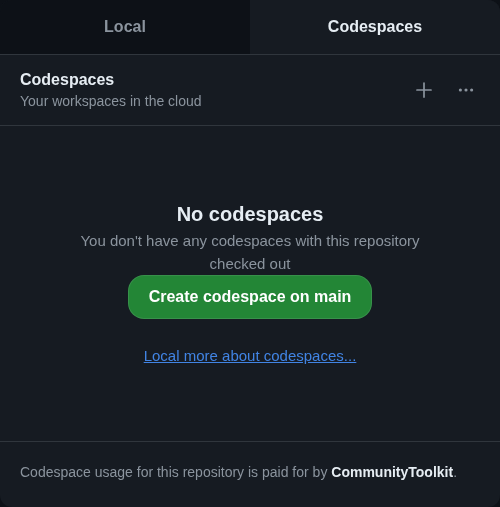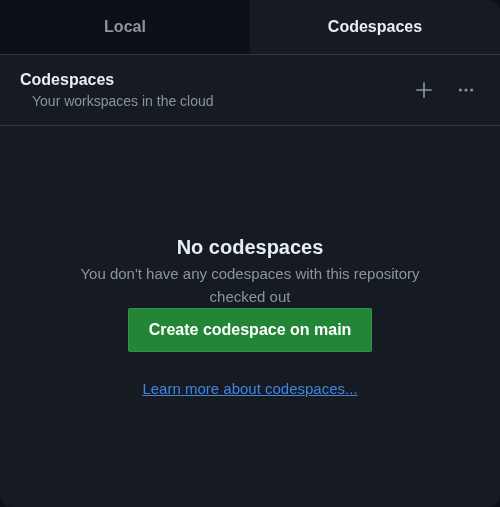--- a/index.html
+++ b/index.html
@@ -59,21 +59,20 @@
       gap: 4px;
     }
     .header-title {
       font-size: 16px;
       font-weight: 600;
       color: #e6edf3;
     }
     .header-subtitle {
       font-size: 14px;
       color: #8b949e;
-      margin-left: 12px;
     }
     .header-actions {
       display: flex;
       gap: 14px;
       align-items: center;
     }
     .icon-btn {
       width: 28px;
       height: 28px;
       display: flex;
@@ -107,21 +106,21 @@
     .empty-text {
       font-size: 15px;
       color: #8b949e;
       line-height: 1.5;
       max-width: 340px;
     }
     .create-btn {
       background: #238636;
       color: #ffffff;
       border: 1px solid rgba(240,246,252,0.1);
-      border-radius: 2px;
+      border-radius: 16px;
       padding: 12px 20px;
       font-size: 16px;
       font-weight: 600;
       cursor: pointer;
     }
     .learn-link {
       margin-top: 28px;
       color: #4184e4;
       font-size: 15px;
       text-decoration: underline;
@@ -167,17 +166,20 @@
             <circle cx="13" cy="8" r="1.4"></circle>
           </svg>
       </div>
     </div>
   </div>
 
   <div class="main">
     <div class="empty-title">No codespaces</div>
     <div class="empty-text">You don't have any codespaces with this repository checked out</div>
     <button class="create-btn">Create codespace on main</button>
-    <a class="learn-link">Learn more about codespaces...</a>
+    <a class="learn-link">Local more about codespaces...</a>
   </div>
 
+  <div class="footer">
+    <span>Codespace usage for this repository is paid for by </span><span class="footer-org">CommunityToolkit</span><span>.</span>
+  </div>
 
 </div>
 
 </body></html>

